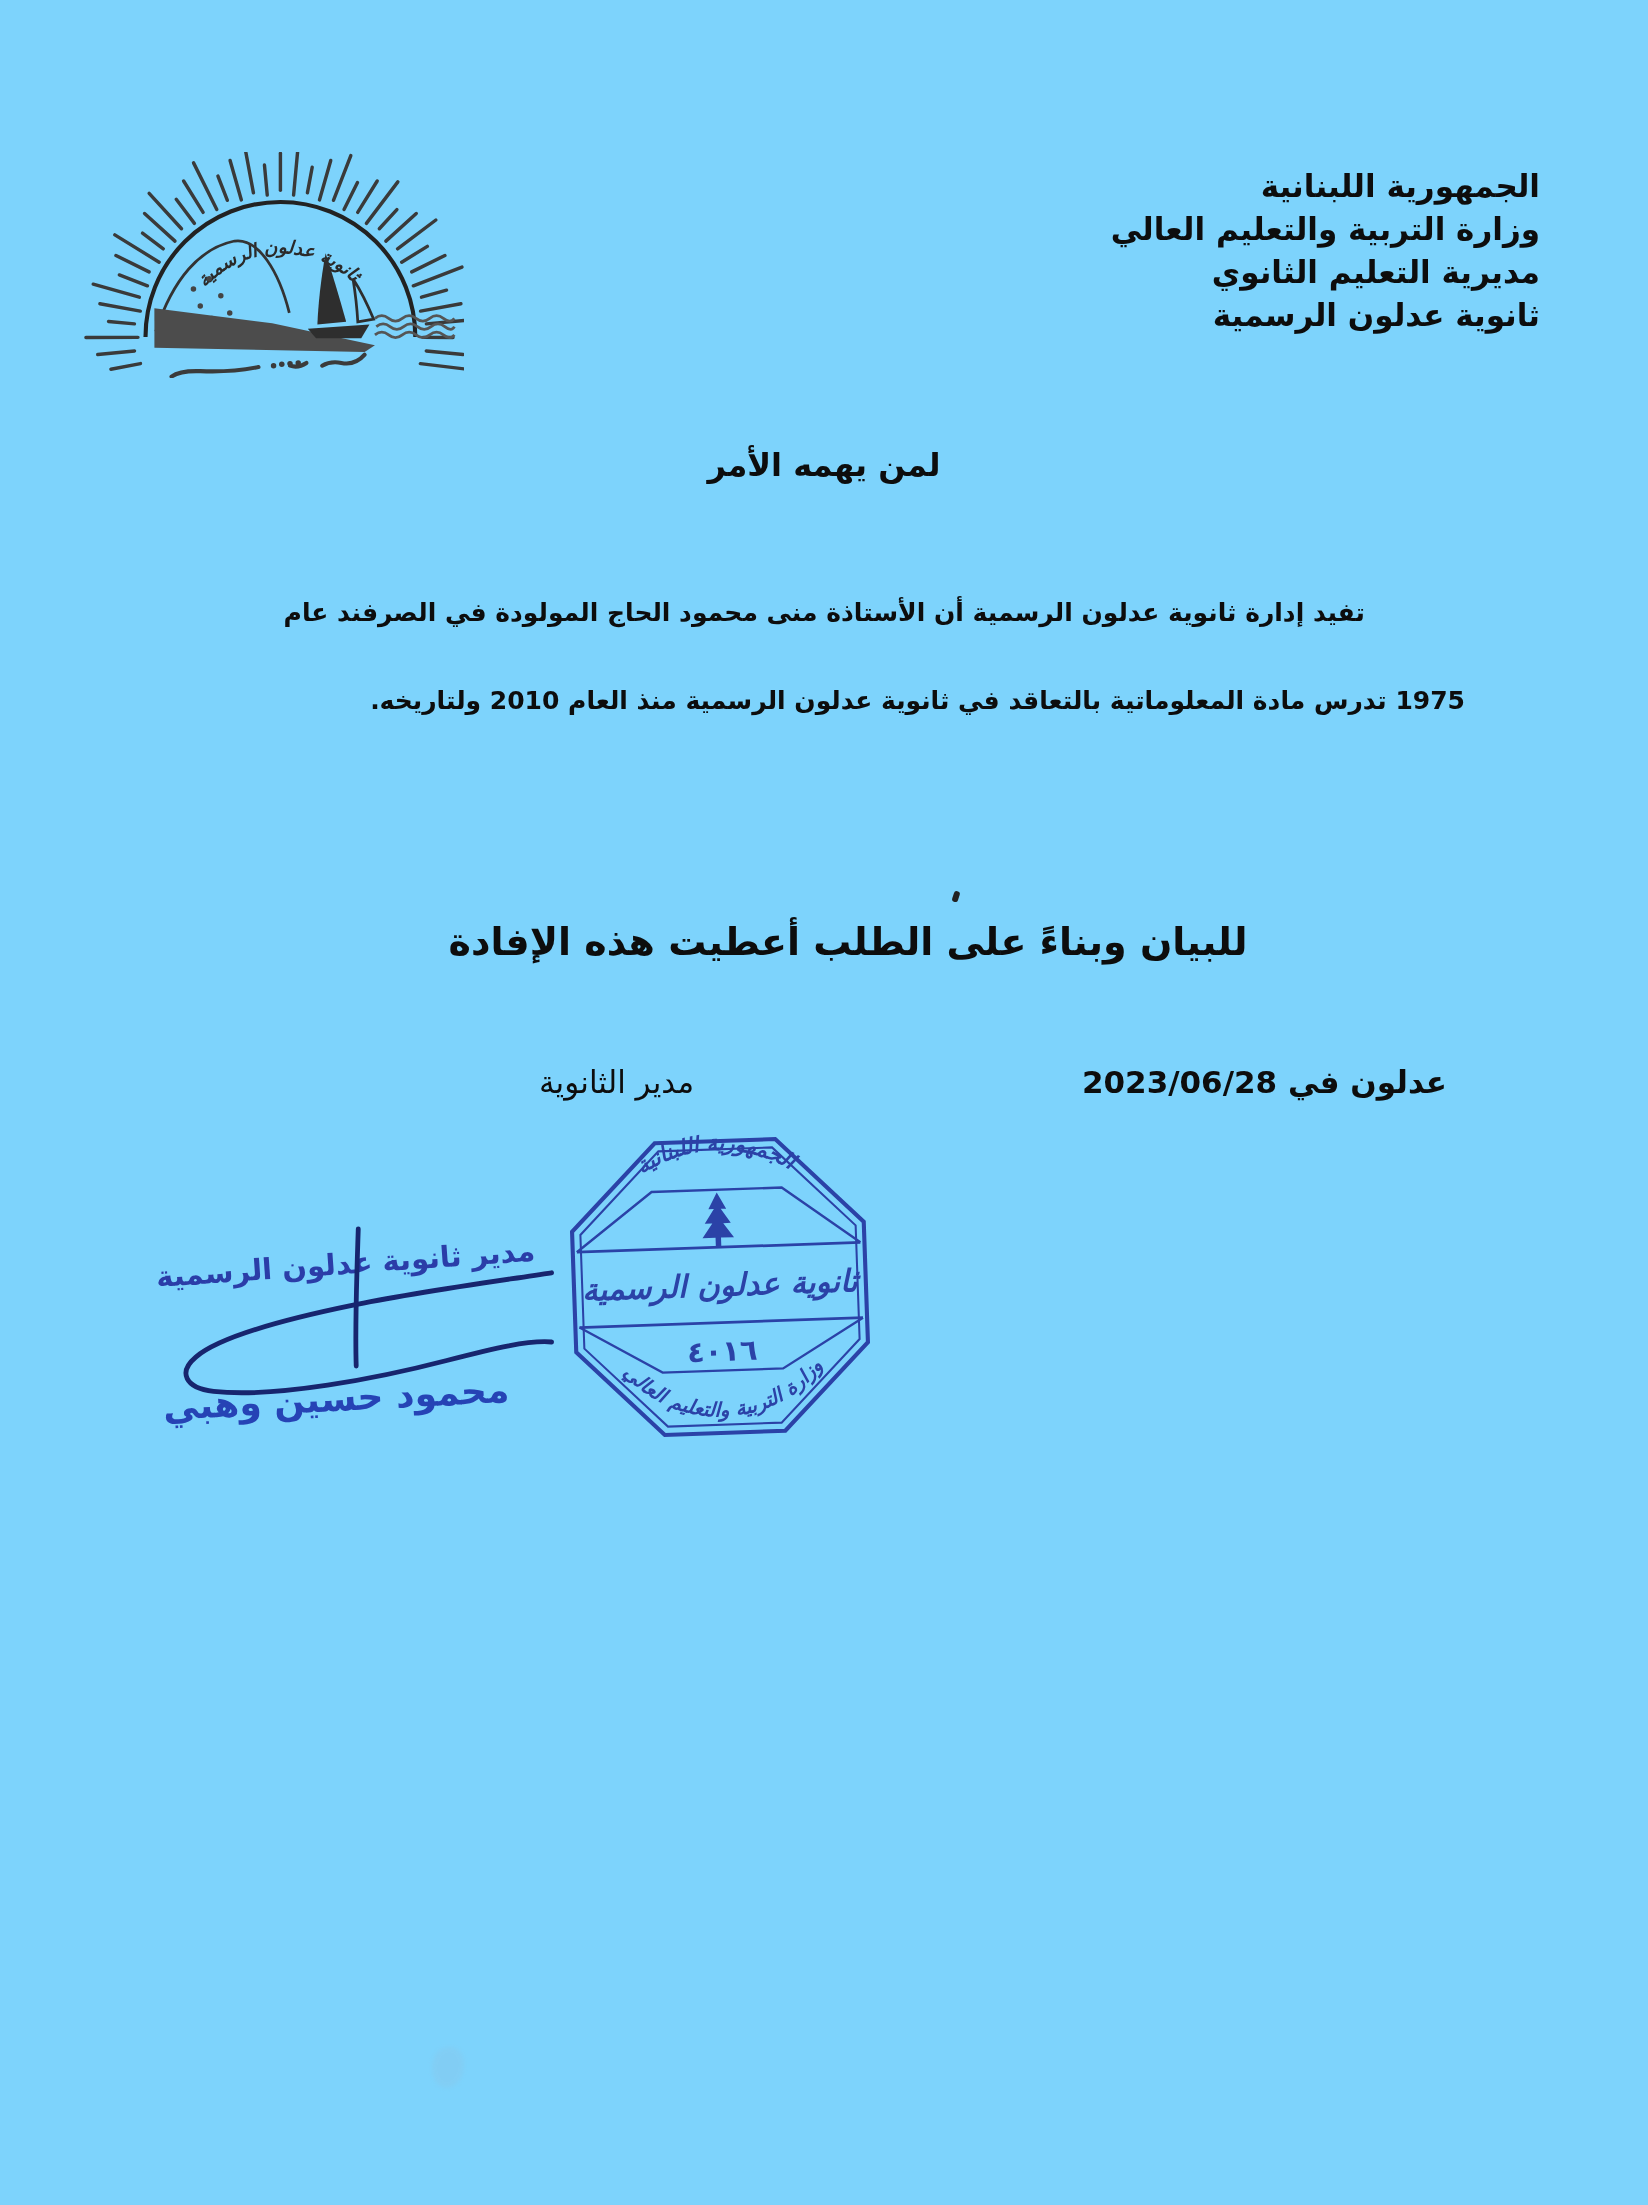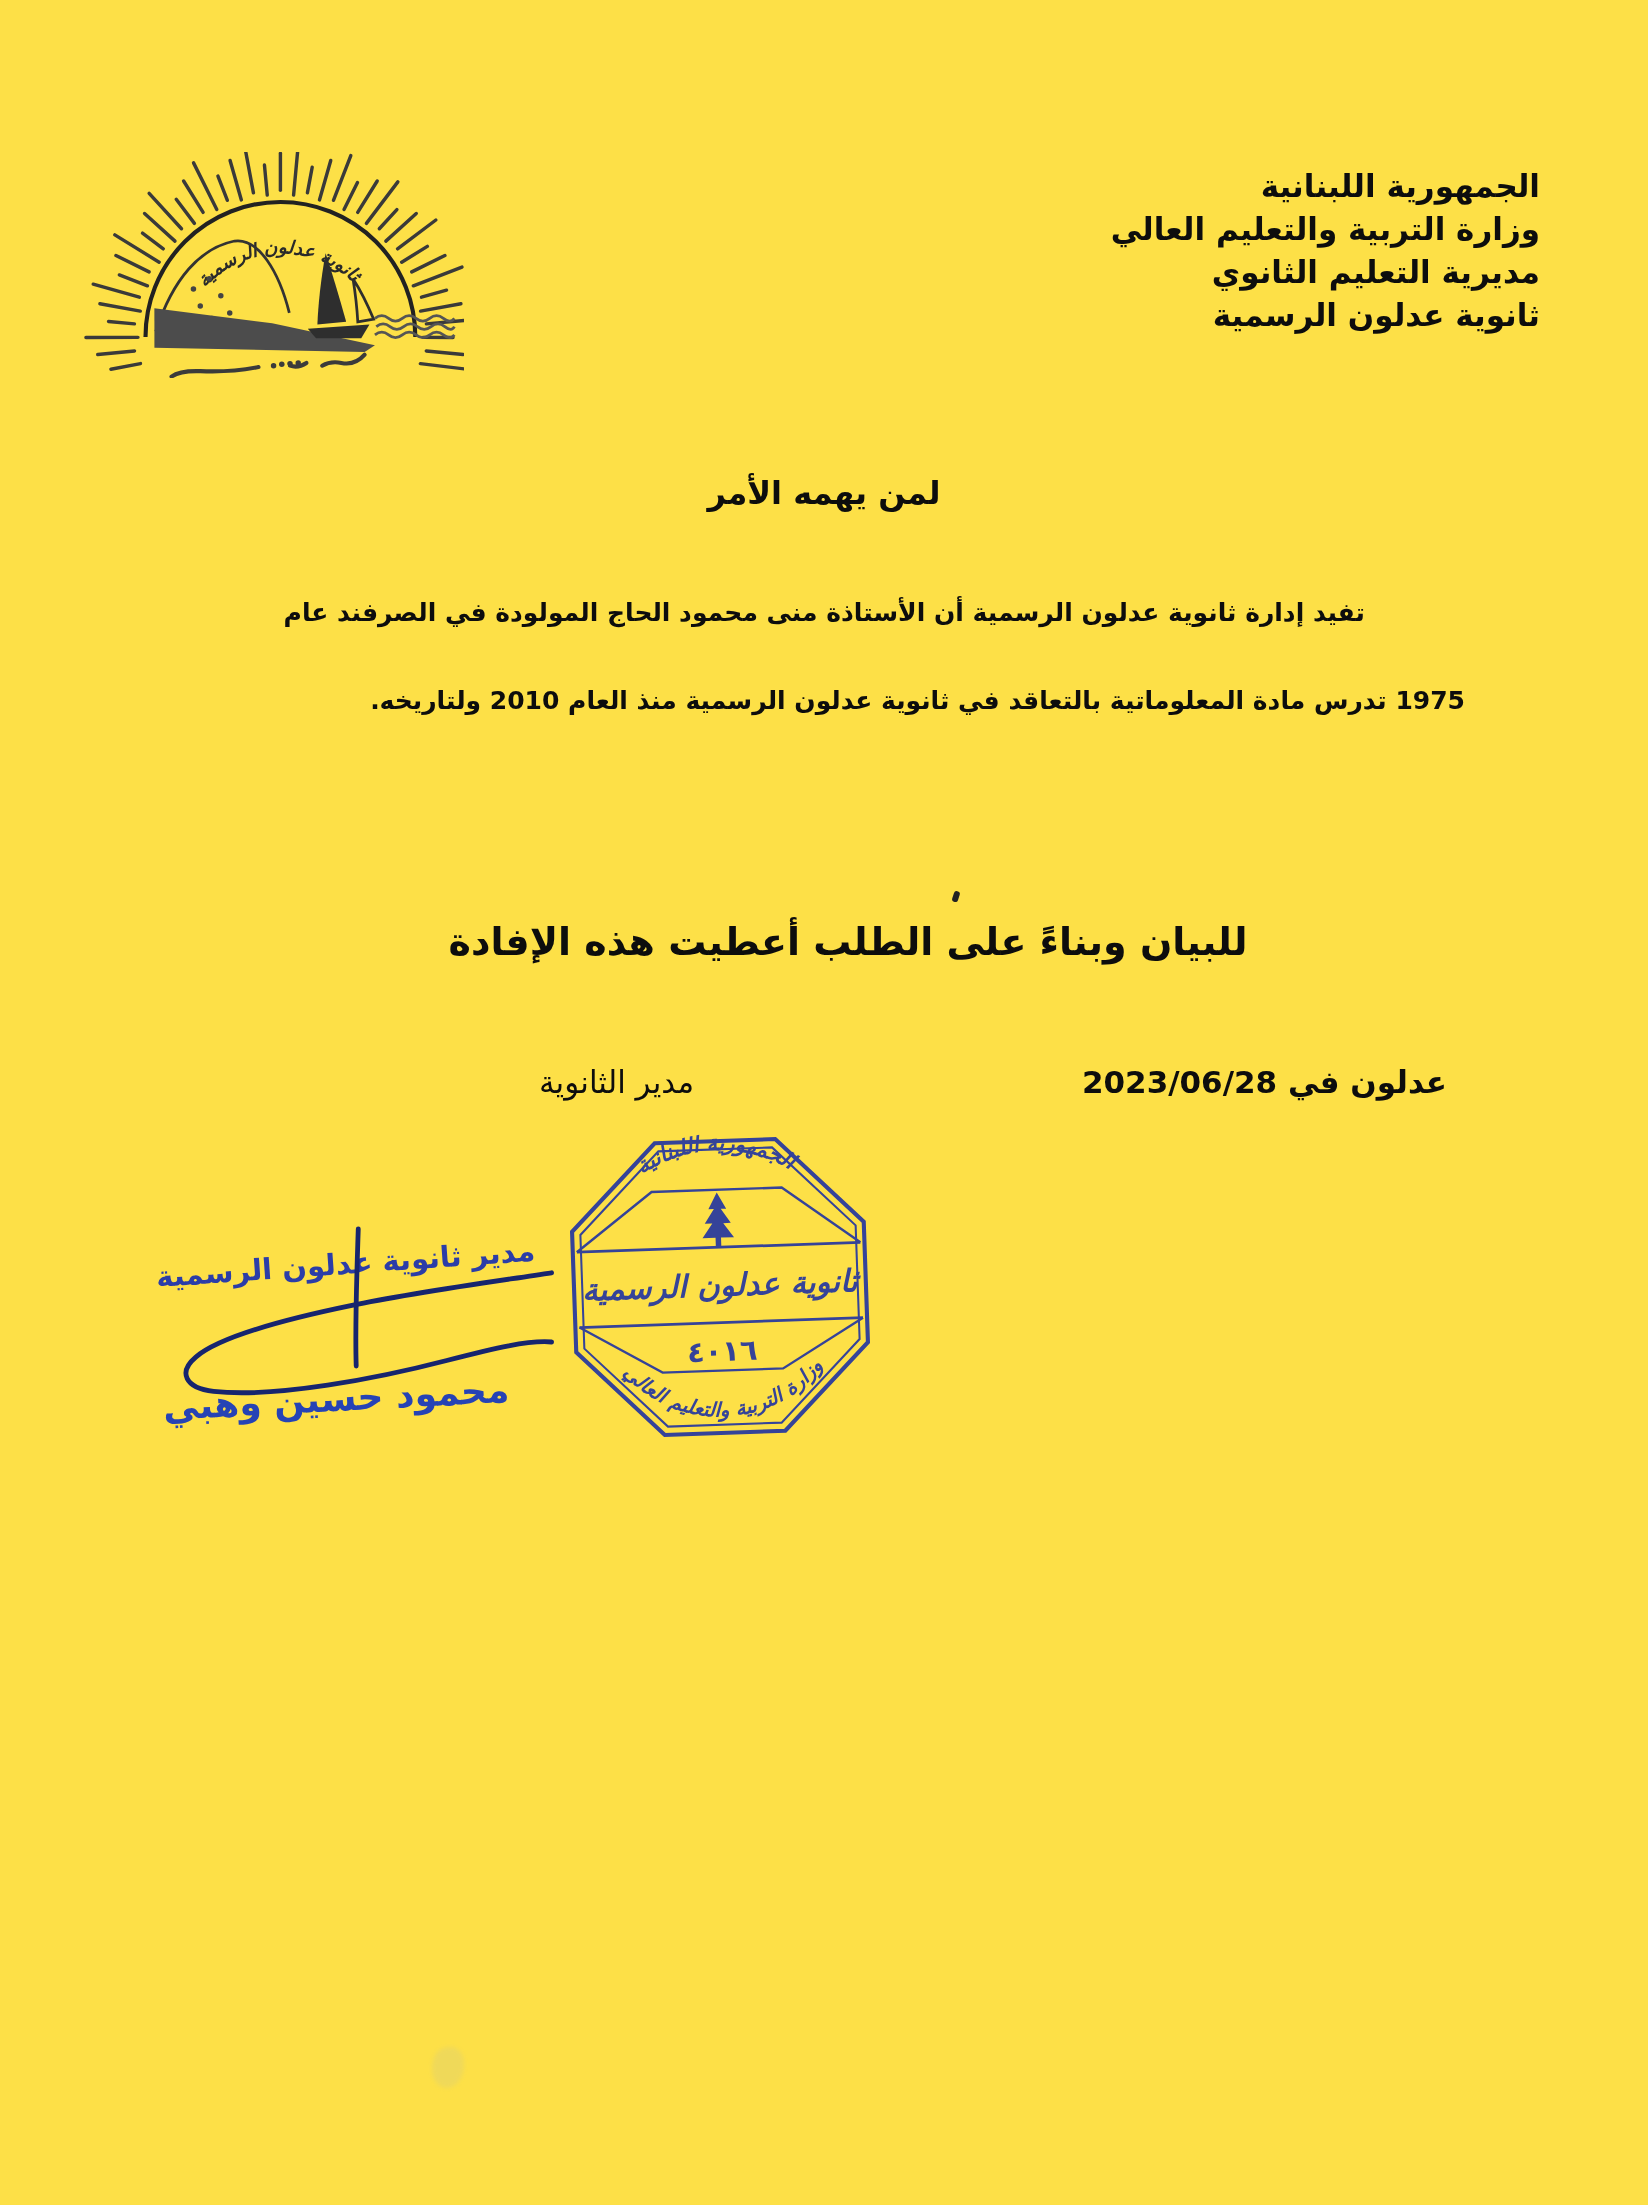--- a/index.html
+++ b/index.html
@@ -1,38 +1,38 @@
 <!DOCTYPE html>
 <html lang="ar" dir="rtl" style="font-size:11px"><head>
 <meta charset="utf-8">
 <style>
   html,body{margin:0;padding:0;background:#e8e8e8;}
   .page{
     position:relative;
     width:1648px;height:2205px;
     margin:0 auto;
-    background:#fde047;
+    background:#7dd3fc;
     overflow:hidden;
     font-family:"DejaVu Sans", sans-serif;
     color:#111;
   }
   
   .header-block{
     position:absolute; top:165px; right:108px;
     text-align:right; direction:rtl;
     font-weight:bold; font-size:31px; line-height:43px;
     color:#0d0d0d;
   }
   
   .logo{position:absolute; left:53px; top:152px; width:411px; height:226px;}
   
   .doc-title{
     position:absolute; top:446px; left:0; width:100%;
     text-align:center; direction:rtl;
-    font-weight:bold; font-size:32px; color:#0d0d0d;margin-top:28px;
+    font-weight:bold; font-size:32px; color:#0d0d0d;
   }
   
   .body-line{
     position:absolute; direction:rtl; white-space:nowrap;
     font-weight:bold; font-size:25px; color:#0d0d0d;
   }
   .body-line1{top:598px; right:283px;}
   .body-line2{top:686px; right:183px;}
   .closing-line{
     position:absolute; top:920px; left:47px; width:1602px;

